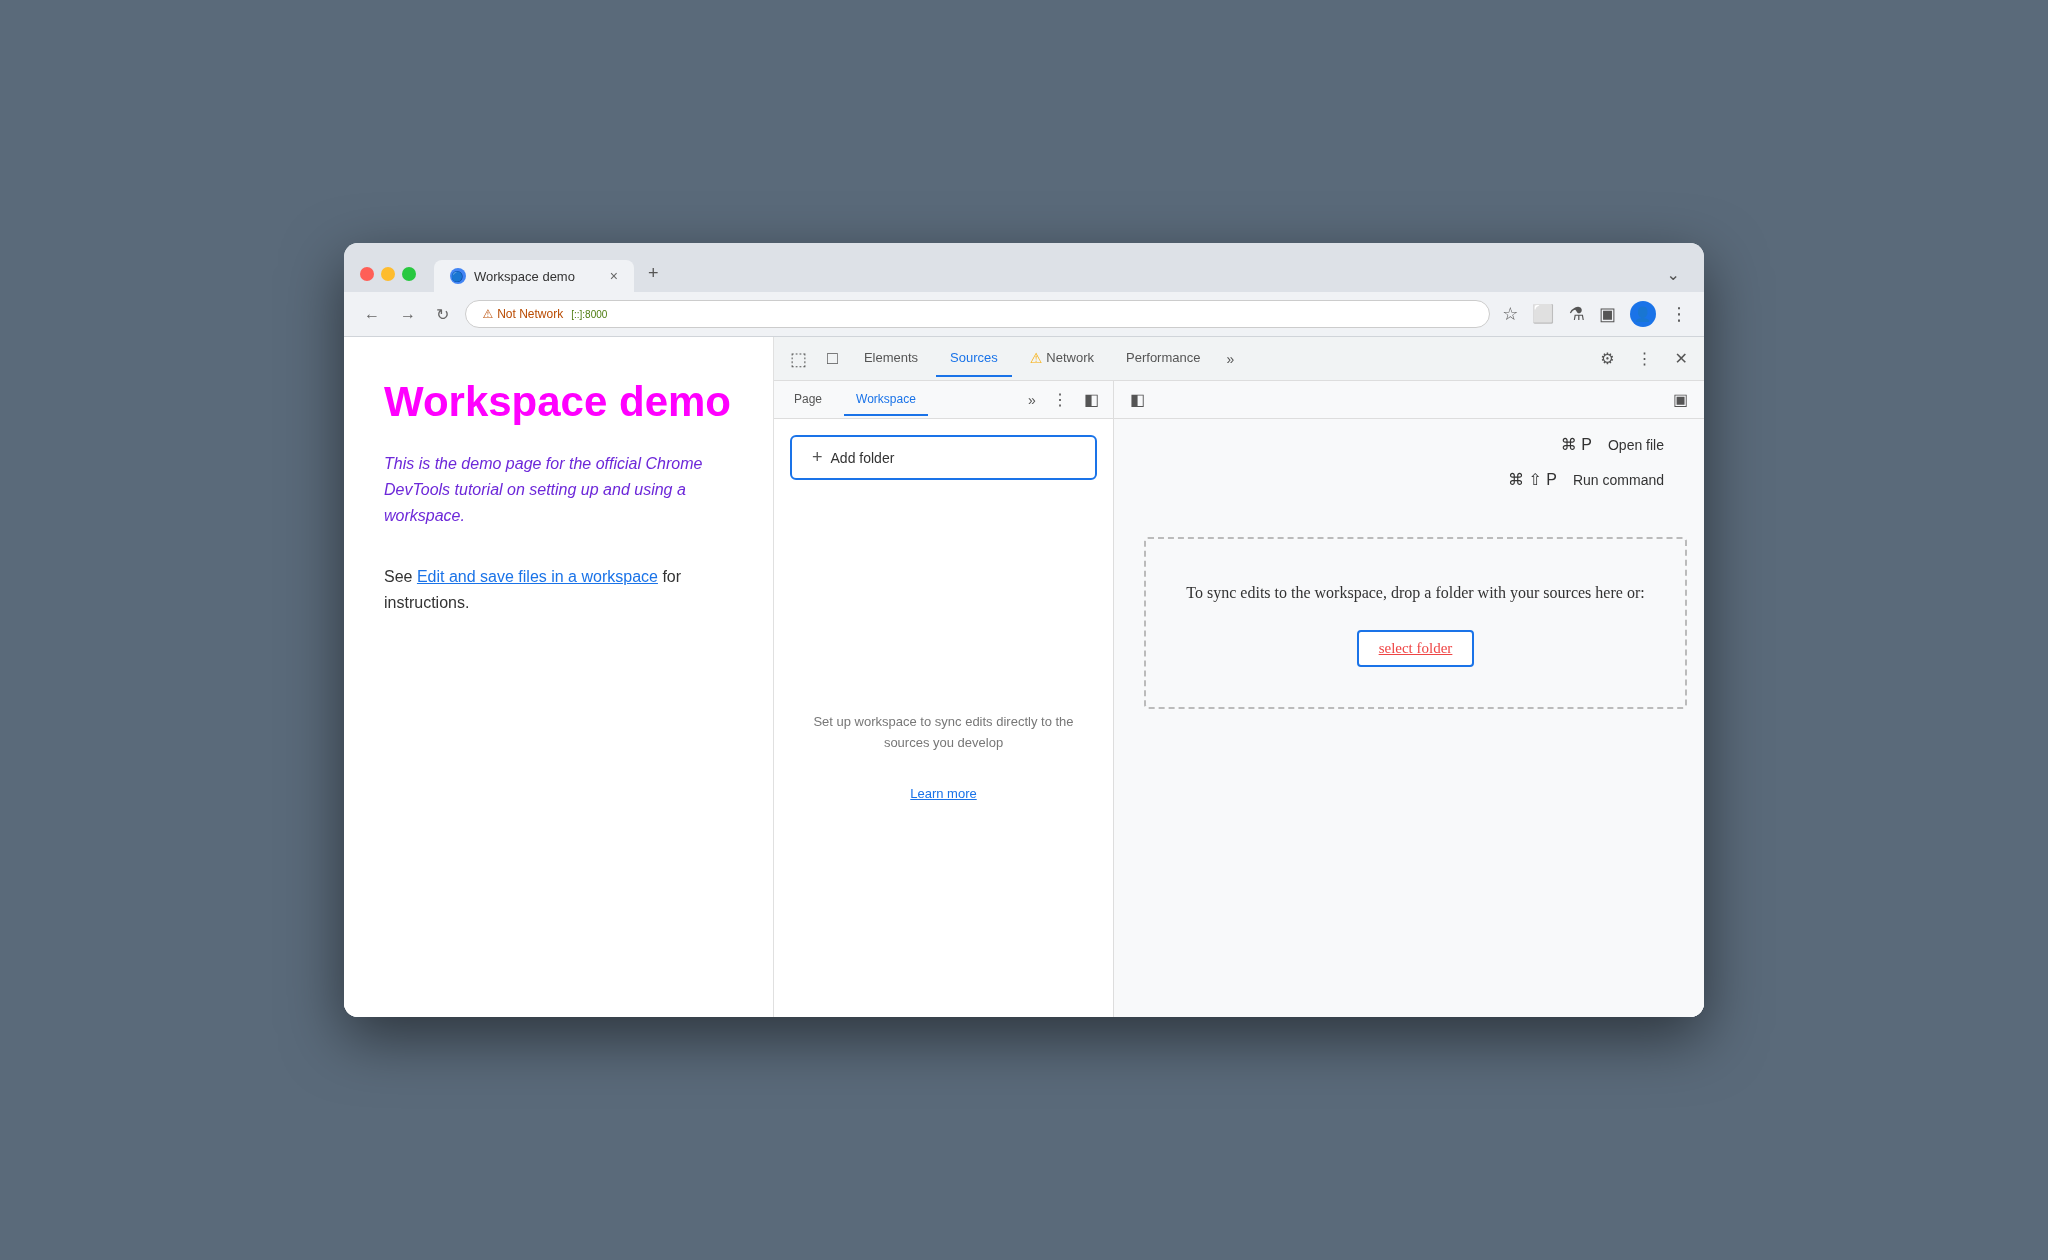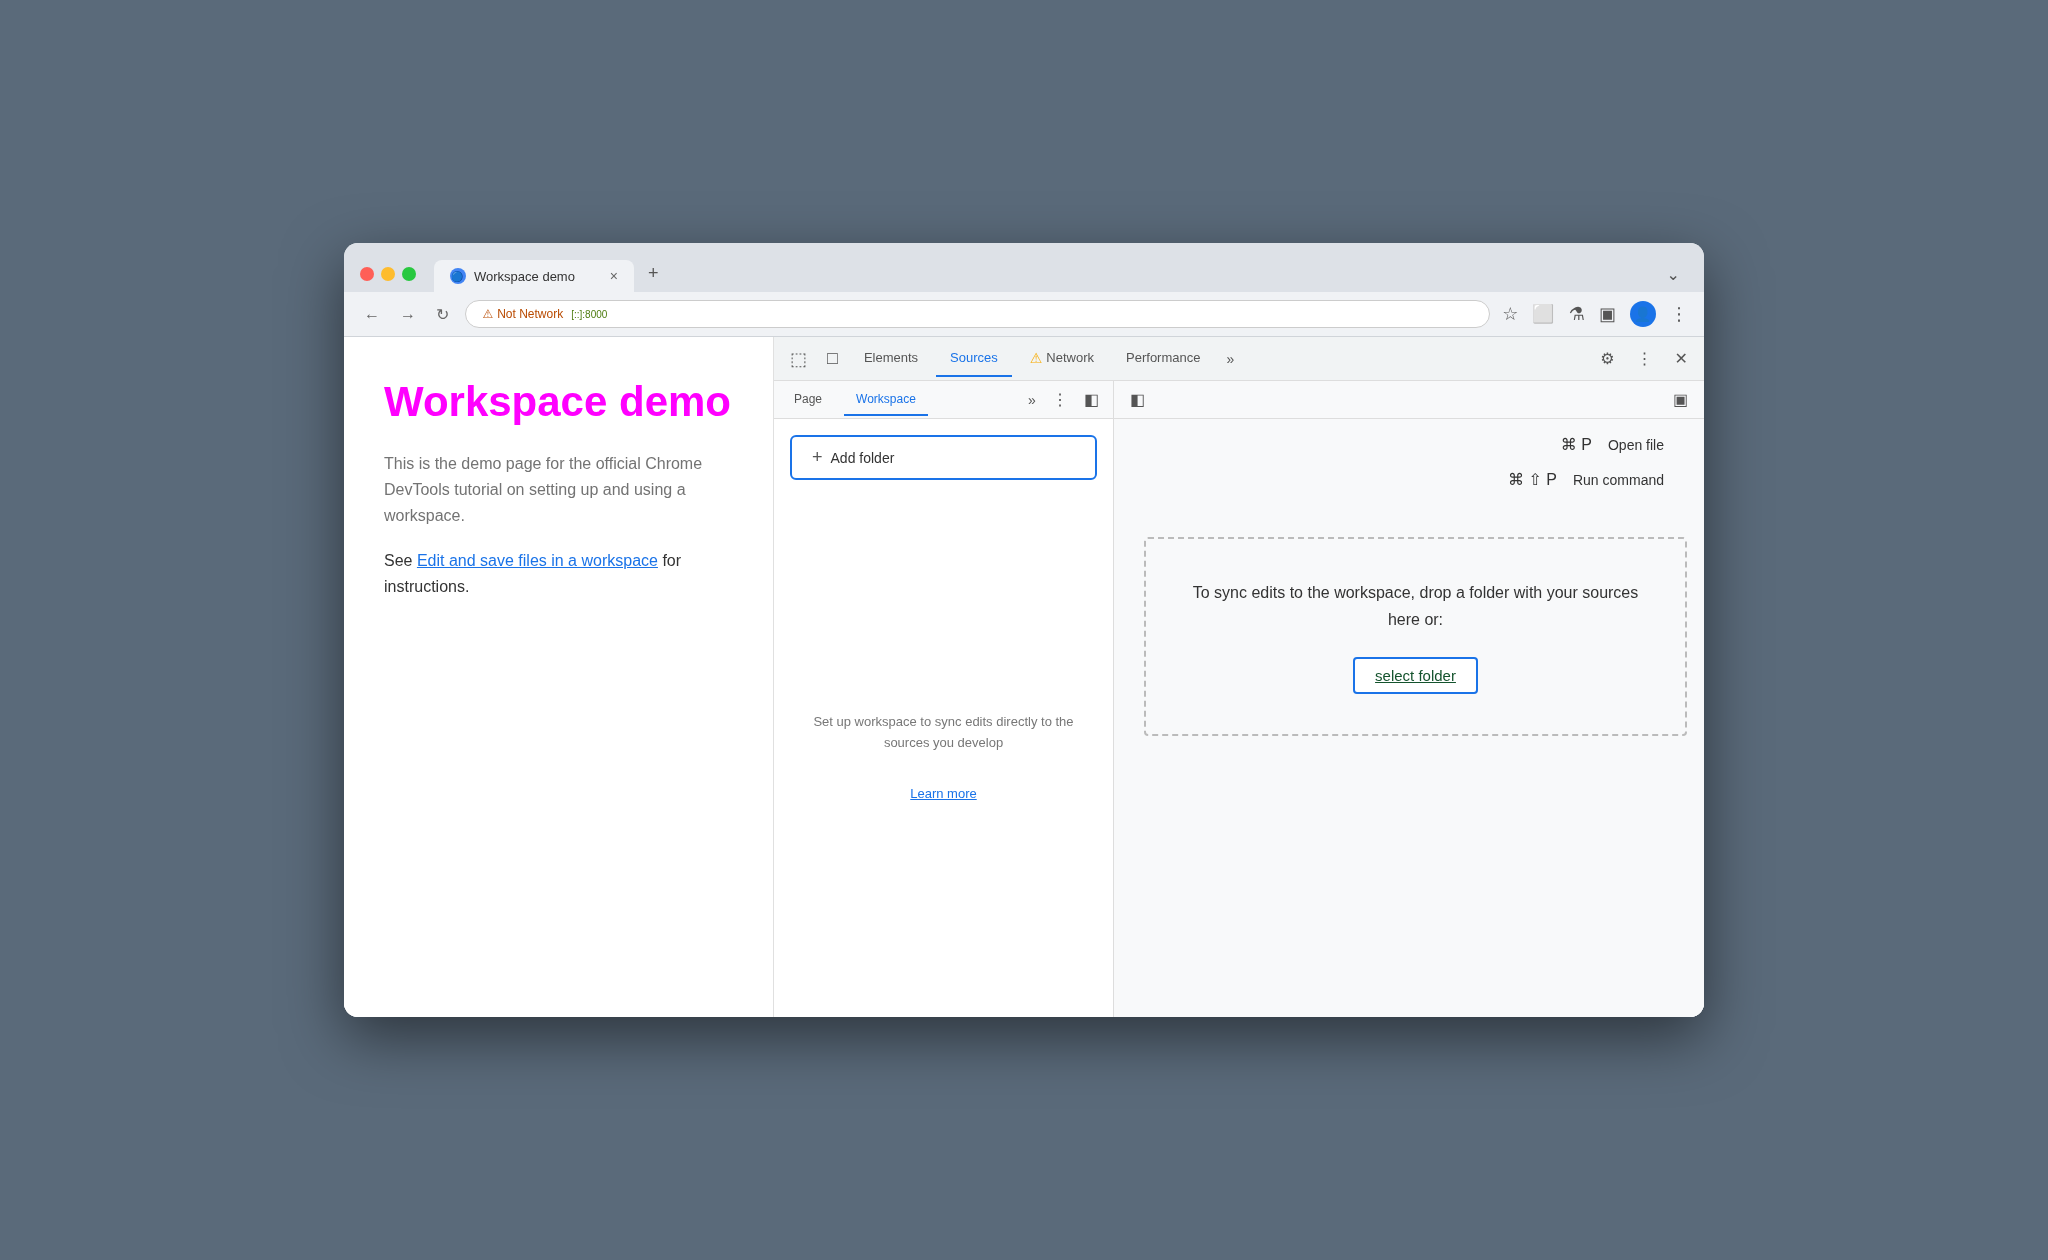--- a/index.html
+++ b/index.html
@@ -188,23 +188,24 @@
     .page-title {
       font-size: 42px;
       font-weight: bold;
       color: #ff00ff;
       margin-bottom: 24px;
       line-height: 1.2;
     }
 
     .page-description {
       font-size: 16px;
-      color: #737373;
+      color: #6d28d9;
       line-height: 1.6;
-      margin-bottom: 20px;
+      margin-bottom: 36px;
+      font-style: italic;
     }
 
     .page-see {
       font-size: 16px;
       color: #333;
       line-height: 1.6;
     }
 
     .page-link {
       color: #1a73e8;
@@ -418,21 +419,21 @@
       color: #333;
       line-height: 1.7;
       margin-bottom: 24px;
     }
 
     .select-folder-btn {
       padding: 8px 20px;
       border: 2px solid #1a73e8;
       border-radius: 4px;
       font-size: 15px;
-      color: #14532d;
+      color: #ef4444;
       cursor: pointer;
       background: white;
       text-decoration: underline;
       font-family: inherit;
     }
 
     .dt-right-header {
       display: flex;
       align-items: center;
       justify-content: flex-end;
@@ -570,21 +571,21 @@
             <div class="shortcut-row">
               <span class="shortcut-keys">⌘ P</span>
               <span>Open file</span>
             </div>
             <div class="shortcut-row">
               <span class="shortcut-keys">⌘ ⇧ P</span>
               <span>Run command</span>
             </div>
           </div>
 
-          <div style="flex:1; padding: 0 7px 20px 20px;">
+          <div style="flex:1; padding: 0 7px 20px 20px; font-family: Liberation Serif, serif;">
             <div class="drop-zone">
               <p class="drop-zone-text">To sync edits to the workspace, drop a folder with your sources here or:</p>
               <button class="select-folder-btn">select folder</button>
             </div>
           </div>
         </div>
       </div>
     </div>
   </div>
 </div>

